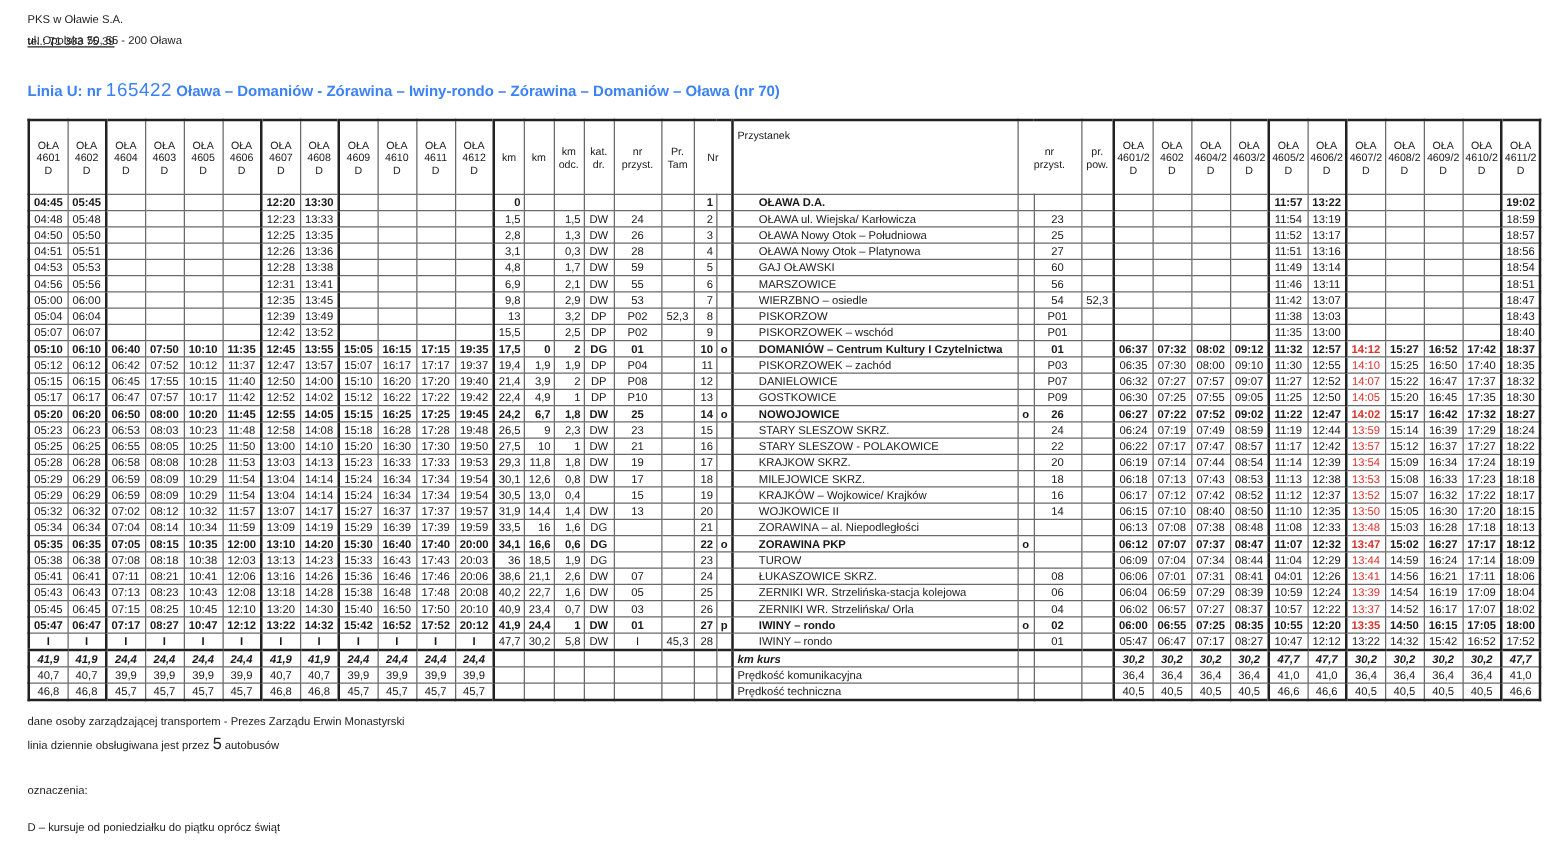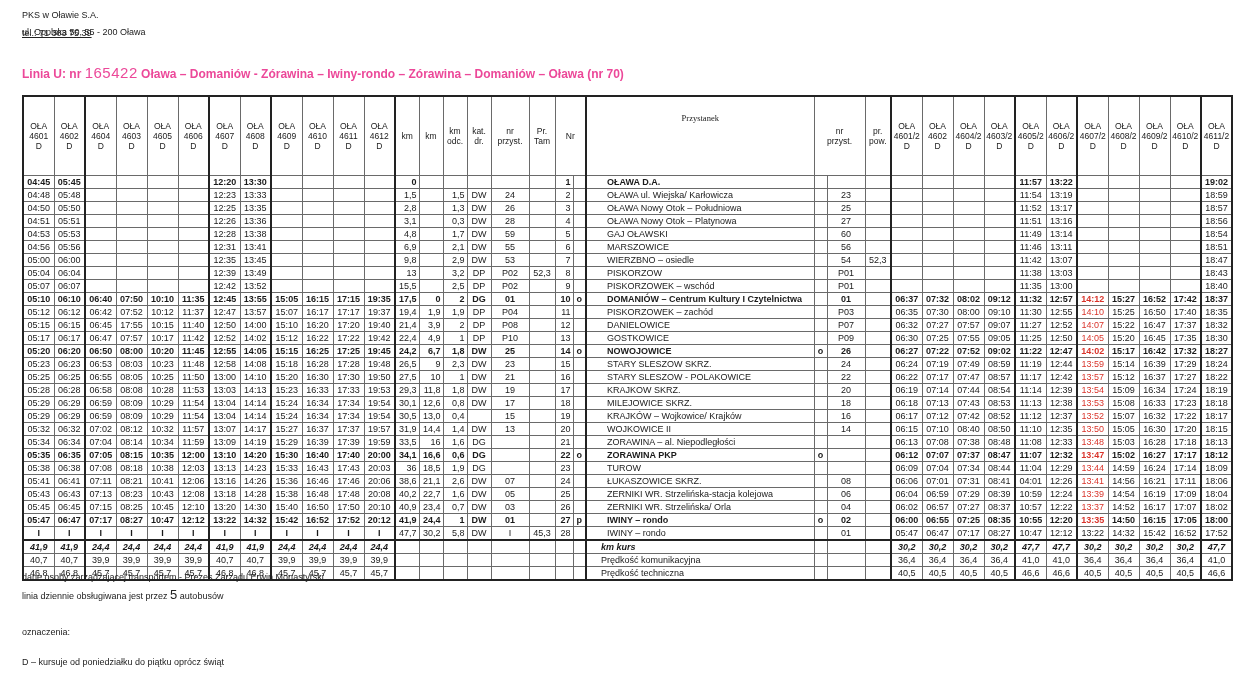--- a/index.html
+++ b/index.html
@@ -2,44 +2,44 @@
 <html><head>
 <meta charset="utf-8">
 <style>
   html,body{margin:0;padding:0;}
   body{
     width:1247px;height:677px;background:#ffffff;position:relative;
     font-family:"Liberation Sans", sans-serif;color:#1a1a1a;overflow:hidden;
   }
   .abs{position:absolute;}
   .info{font-size:9px;color:#222;}
-  #line-title{font-size:12px;font-weight:bold;color:#ec4899;white-space:nowrap;}
+  #line-title{font-size:12px;font-weight:bold;color:#3b82f6;white-space:nowrap;}
   #line-title .lineno{font-size:15px;font-weight:normal;letter-spacing:.5px;}
   
   table#tt{
     border-collapse:collapse;table-layout:fixed;width:1210px;
     border:2px solid #222;
   }
   #tt th,#tt td{
     border:1px solid #6a6a6a;
     font-size:9px;line-height:10px;height:12px;
     padding:0 1px;text-align:center;vertical-align:middle;
     white-space:nowrap;overflow:hidden;font-weight:normal;color:#1a1a1a;
   }
   #tt tr.hdr th{height:46px;vertical-align:middle;font-size:8.5px;text-align:center;}
-  #tt tr.hdr th.stop-h{ text-align:center;vertical-align:top;padding:16px 3px;font-family:Liberation Serif, serif;}
+  #tt tr.hdr th.stop-h{ text-align:left;vertical-align:top;padding:6px 3px;}
   #tt td.num{text-align:right;padding-right:2px;}
   #tt td.stop{text-align:left;padding-left:20px;}
   #tt tr.b td{font-weight:bold;}
   #tt td.mk{font-weight:bold;padding:0;}
   #tt td.red{color:#d9342b;}
   #tt .bL2{border-left:2px solid #222 !important;}
   #tt tr.sumtop td{border-top:2px solid #222;}
   #tt tr.kmk td{font-weight:bold;font-style:italic;}
-  #tt td.slabel{text-align:left;padding-left:14px;margin-top:31px;}
+  #tt td.slabel{text-align:left;padding-left:3px;margin-top:31px;}
   #tt td.ibar{font-weight:bold;}
   .big5{font-size:13px;}
 </style>
 </head>
 <body>
 
 <div class="abs info" style="left:22px;top:10px;">PKS w Oławie S.A.</div>
 <div class="abs info" style="left:22px;top:27px;">ul. Opolska 50, 55 - 200 Oława</div>
 <div class="abs info" style="left:22px;top:28px;text-decoration:underline;">tel.: 71 303 75 39</div>
 

